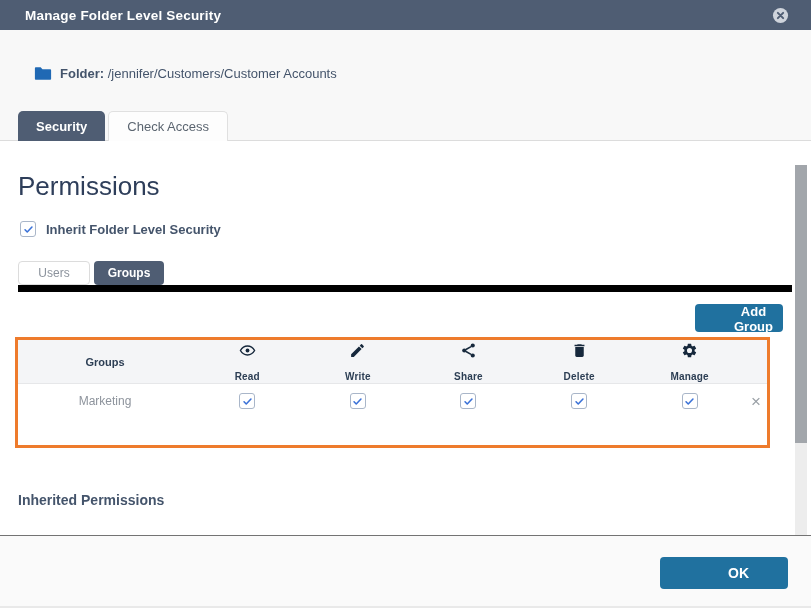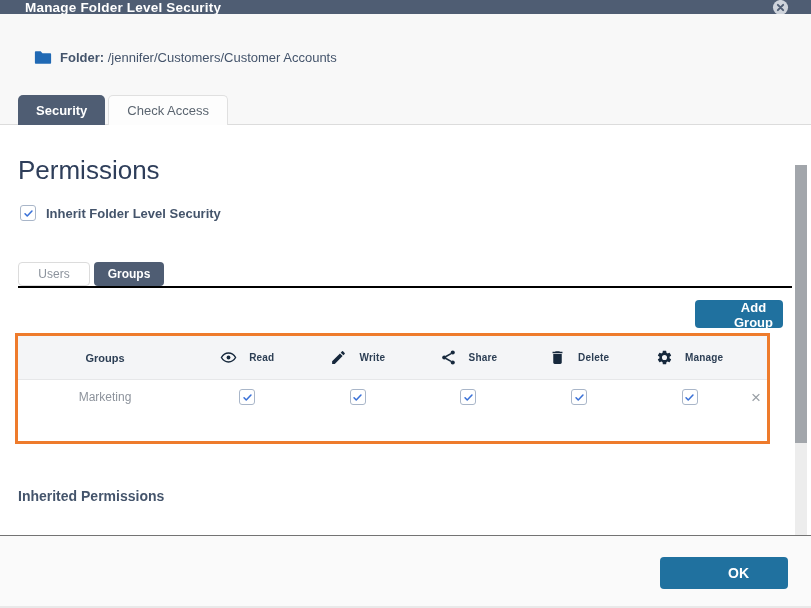--- a/index.html
+++ b/index.html
@@ -5,21 +5,21 @@
   * { box-sizing: border-box; margin: 0; padding: 0; }
   html,body { width: 811px; height: 608px; overflow: hidden; }
   body {
     font-family: "Liberation Sans", sans-serif;
     background: #ffffff;
     position: relative;
     color: #44546b;
   }
   
   .titlebar {
-    height: 14px; background: #4f5d73;
+    height: 30px; background: #4f5d73;
     display: flex; align-items: center;
     padding: 0 22px 0 25px;
     gap: 8px;
   }
   .titlebar .title { color: #ffffff; font-weight: bold; font-size: 13.5px; letter-spacing: .2px; }
   .titlebar .close-btn { margin-left: auto; width: 17px; height: 17px; cursor: pointer; display:flex; }
   
   .upper {
     height: 111px; background: #f8f8f8;
     border-bottom: 1px solid #dcdcdc;
@@ -52,21 +52,21 @@
     font-size: 13px; font-weight: bold; color: #44546b;
   }
   .checkbox {
     width: 16px; height: 16px; background: #fff;
     border: 1px solid #a9b6c9; border-radius: 3px;
     display: inline-flex; align-items: center; justify-content: center;
     cursor: pointer; flex: none;
   }
   .checkbox svg { width: 11px; height: 11px; }
   .entity-tabs {
-    margin: 42px 19px 0 18px; border-bottom: 2px solid #000000;
+    margin: 30px 19px 0 18px; border-bottom: 7px solid #000000;
     display: flex; gap: 4px; align-items: flex-end; height: 25px;
   }
   .entity-tab {
     height: 24px; display: flex; align-items: center; justify-content: center;
     font-size: 12px; border-radius: 4px; cursor: pointer;
   }
   .entity-tab.inactive { background: #ffffff; border: 1px solid #dcdcdc; color: #8b929c; width: 72px; }
   .entity-tab.active { background: #4f5d73; color: #fff; font-weight: bold; width: 70px; }
   .add-row { margin-top: 12px; height: 28px; display: flex; }
   .btn-blue {
@@ -80,21 +80,21 @@
     border: 3px solid #ee7b2c;
     background: #fff;
   }
   .pt-header {
     display: flex; background: #f4f5f7; border-bottom: 1px solid #e6e7e9;
     height: 44px; align-items: center;
   }
   .pt-row { display: flex; height: 34px; align-items: center; }
   .pt-filler { height: 27px; }
   .col-name { width: 174px; display: flex; align-items: center; justify-content: center; }
-  .col-perm { flex: 1; display: flex; align-items: center; justify-content: center; gap: 12px; }
+  .col-perm { flex: 1; display: flex; flex-direction: column; align-items: center; justify-content: center; gap: 12px; }
   .col-perm-cell { flex: 1; display: flex; align-items: center; justify-content: center; }
   .col-close { width: 22px; display: flex; align-items: center; justify-content: center; }
   .pt-header .col-name { font-size: 11px; font-weight: bold; color: #2c3e54; }
   .col-perm .icon { width: 17px; height: 17px; display: flex; }
   .col-perm .lbl { font-size: 10px; font-weight: bold; color: #2c3e54; letter-spacing: .2px; }
   .pt-row .col-name { font-size: 12px; color: #8d939c; }
   .remove-x { color: #9aa0a6; font-size: 17px; line-height: 1; cursor: pointer; font-weight: normal; }
   
   h3.inherited-heading { margin: 44px 0 0 18px; font-size: 14px; font-weight: bold; color: #44546b; }
   

